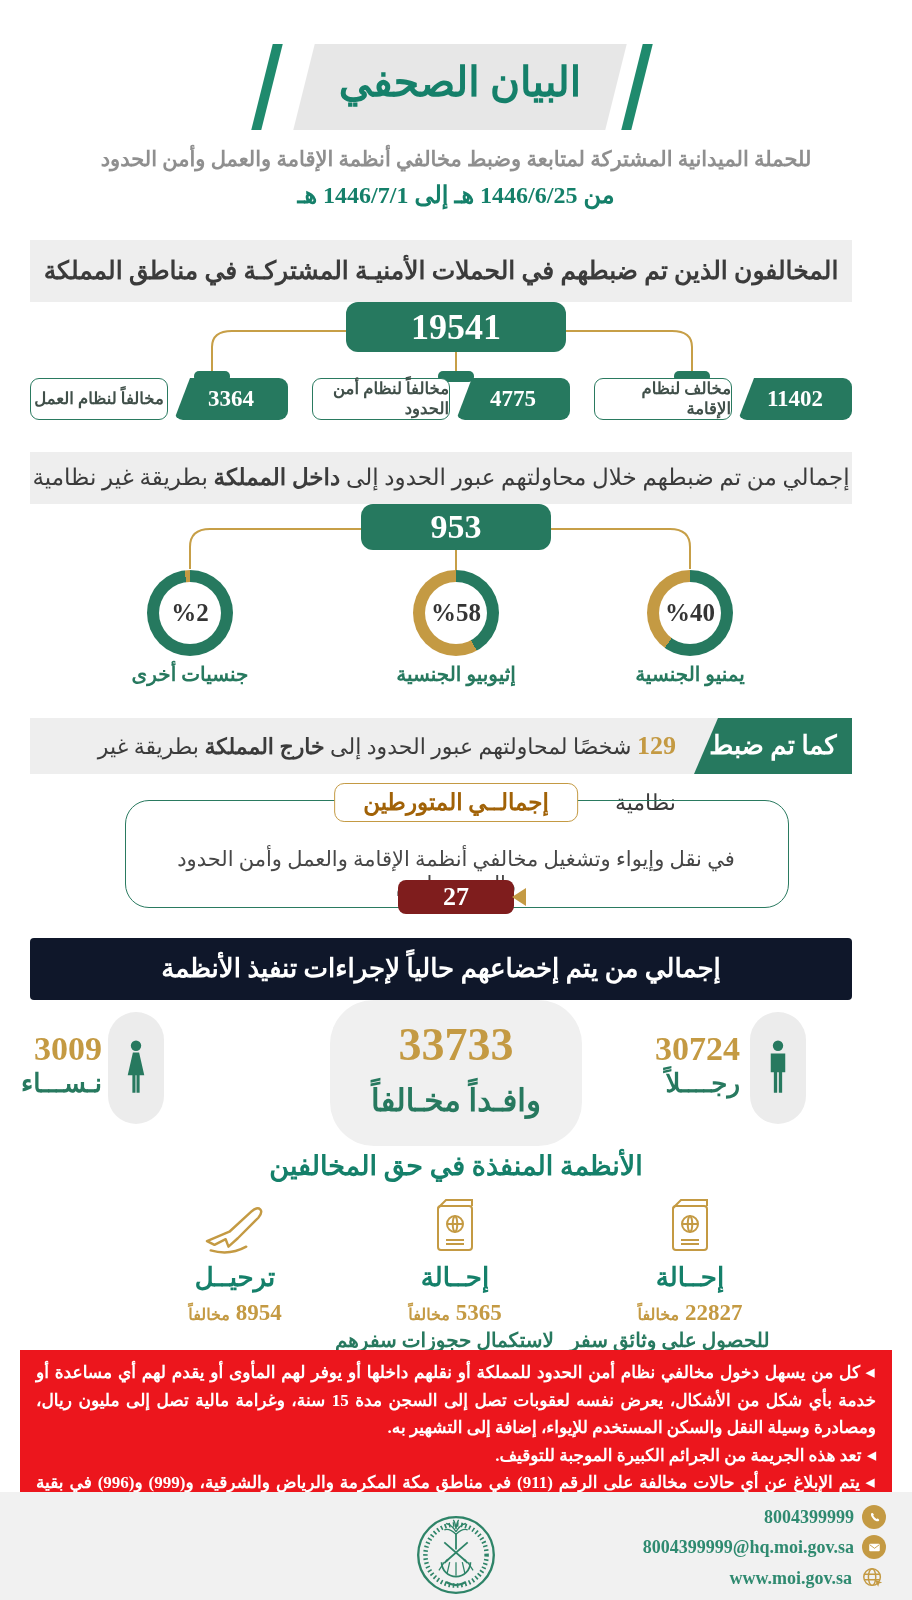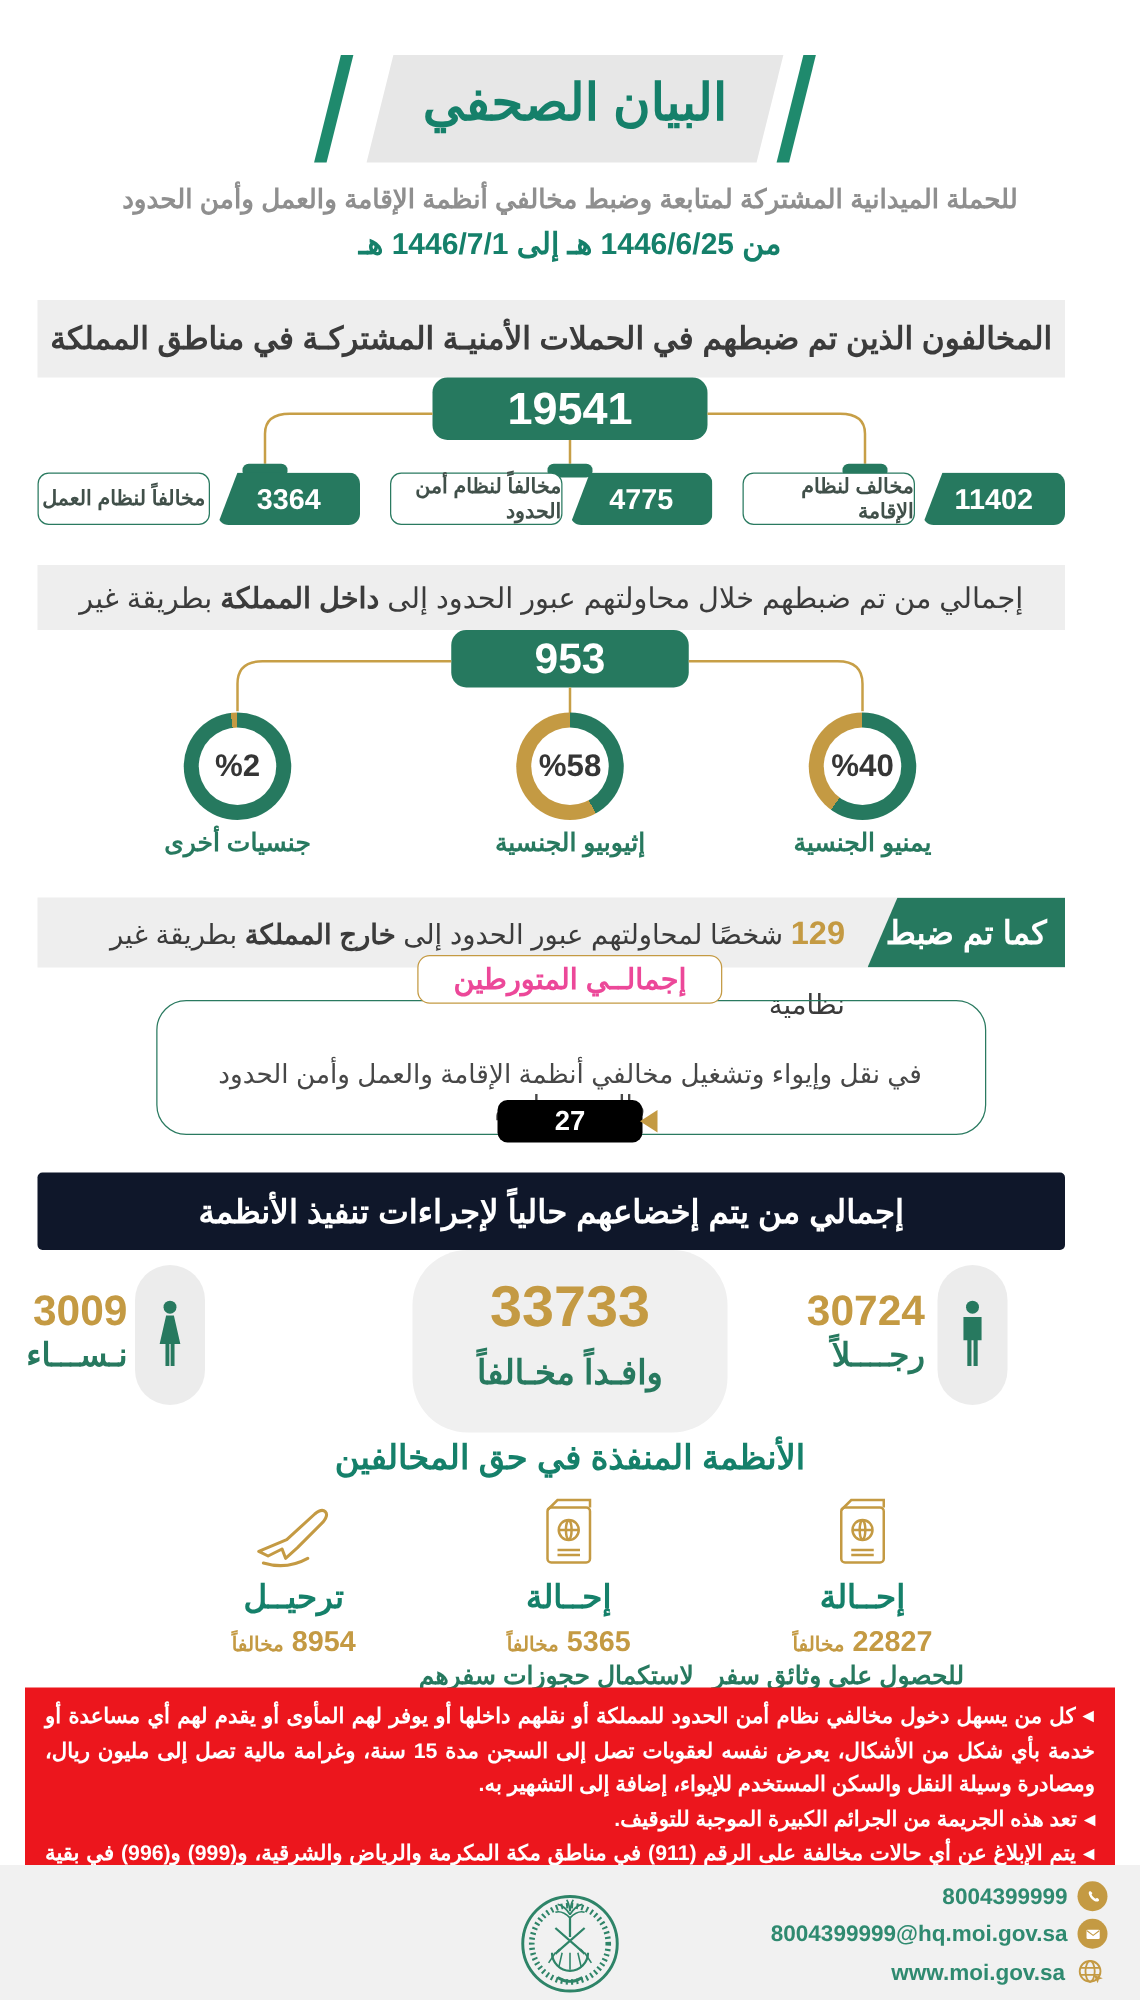--- a/index.html
+++ b/index.html
@@ -1,17 +1,17 @@
 <!DOCTYPE html>
 <html lang="ar" dir="rtl"><head>
 <meta charset="utf-8">
 <style>
   html,body{margin:0;padding:0;background:#fff;}
   .page{position:relative;width:912px;height:1600px;background:#ffffff;overflow:hidden;
-        font-family:Liberation Sans, sans-serif; direction:rtl;}
+        font-family:Liberation Serif, serif; direction:rtl;}
   .abs{position:absolute;}
   
   .title-plate{left:304px;top:44px;width:312px;height:86px;background:#e7e7e7;transform:skewX(-14deg);}
   .title-slash{width:10px;height:86px;background:#1f8a6d;transform:skewX(-14deg);}
   .title-text{left:284px;top:58px;width:352px;text-align:center;font-size:41px;font-weight:bold;color:#15806a;}
   .subtitle{left:0;top:147px;width:912px;text-align:center;font-size:21px;font-weight:bold;color:#8f8f8f;}
   .date-range{left:0;top:181px;width:912px;text-align:center;font-size:24px;font-weight:bold;color:#15806a;}
   
   .band{left:30px;width:822px;background:#eeeeee;}
   .band-heading{width:100%;text-align:center;color:#3b3b3b;font-weight:bold;}
@@ -33,33 +33,33 @@
   .donut-label{width:220px;text-align:center;font-size:20px;font-weight:bold;color:#27795f;}
   
   .badge{position:absolute;right:0;top:0;width:158px;height:56px;background:#26795f;color:#fff;
          font-size:26px;font-weight:bold;text-align:center;line-height:56px;
          clip-path:polygon(24px 0,100% 0,100% 100%,0 100%);}
   .outside-text{position:absolute;right:176px;left:10px;top:0;height:56px;line-height:56px;
                 text-align:right;font-size:22px;color:#3b3b3b;}
   .gold-num{color:#c49a43;font-weight:bold;font-size:26px;}
   
   .involved{left:125px;top:800px;width:662px;height:106px;border:1.7px solid #2a7a60;border-radius:24px;}
-  .involved-title{left:50%;transform:translateX(-50%);top:764px;background:#fff;border:1.7px solid #c49a43;
-                  border-radius:10px;padding:5px 28px;color:#ec4899;font-size:23px;font-weight:bold;white-space:nowrap;}
+  .involved-title{left:50%;transform:translateX(-50%);top:783px;background:#fff;border:1.7px solid #c49a43;
+                  border-radius:10px;padding:5px 28px;color:#a16207;font-size:23px;font-weight:bold;white-space:nowrap;}
   .involved-body{left:145px;top:847px;width:622px;text-align:center;font-size:21px;color:#474747;}
-  .box27{left:50%;transform:translateX(-50%);top:880px;width:116px;height:34px;background:#000000;border-radius:8px;
-         color:#fff;font-size:22px;font-weight:bold;text-align:center;line-height:34px;}
+  .box27{left:50%;transform:translateX(-50%);top:880px;width:116px;height:34px;background:#7f1d1d;border-radius:8px;
+         color:#fff;font-size:26px;font-weight:bold;text-align:center;line-height:34px;}
   .tri27{left:calc(50% + 56px);top:888px;width:0;height:0;border:9px solid transparent;
          border-right:14px solid #c49a43;border-left:0;}
   
   .green-band{left:30px;top:938px;width:822px;height:62px;background:#0f172a;border-radius:4px;
               color:#fff;font-size:26px;font-weight:bold;text-align:center;line-height:62px;}
   .blob{left:330px;top:1000px;width:252px;height:146px;background:#f0f0f0;border-radius:44px;}
   .big-gold{font-size:46px;font-weight:bold;color:#c49a43;text-align:center;}
-  .mid-green{font-size:27px;font-weight:bold;color:#27795f;text-align:center;}
+  .mid-green{font-size:31px;font-weight:bold;color:#27795f;text-align:center;}
   .person-card{width:56px;height:112px;background:#ececec;border-radius:28px;display:flex;
                align-items:center;justify-content:center;}
   .gender-num{font-size:34px;font-weight:bold;color:#c49a43;text-align:right;}
   .gender-label{font-size:26px;font-weight:bold;color:#27795f;text-align:right;}
   
   .actions-heading{left:0;top:1150px;width:912px;text-align:center;font-size:27px;font-weight:bold;color:#15806a;}
   .action-title{width:220px;text-align:center;font-size:26px;font-weight:bold;color:#15806a;}
   .action-num{width:220px;text-align:center;color:#c49a43;font-weight:bold;font-size:23px;}
   .action-num .unit{font-size:16px;}
   .action-desc{width:240px;text-align:left;font-size:20px;font-weight:bold;color:#27795f;}

